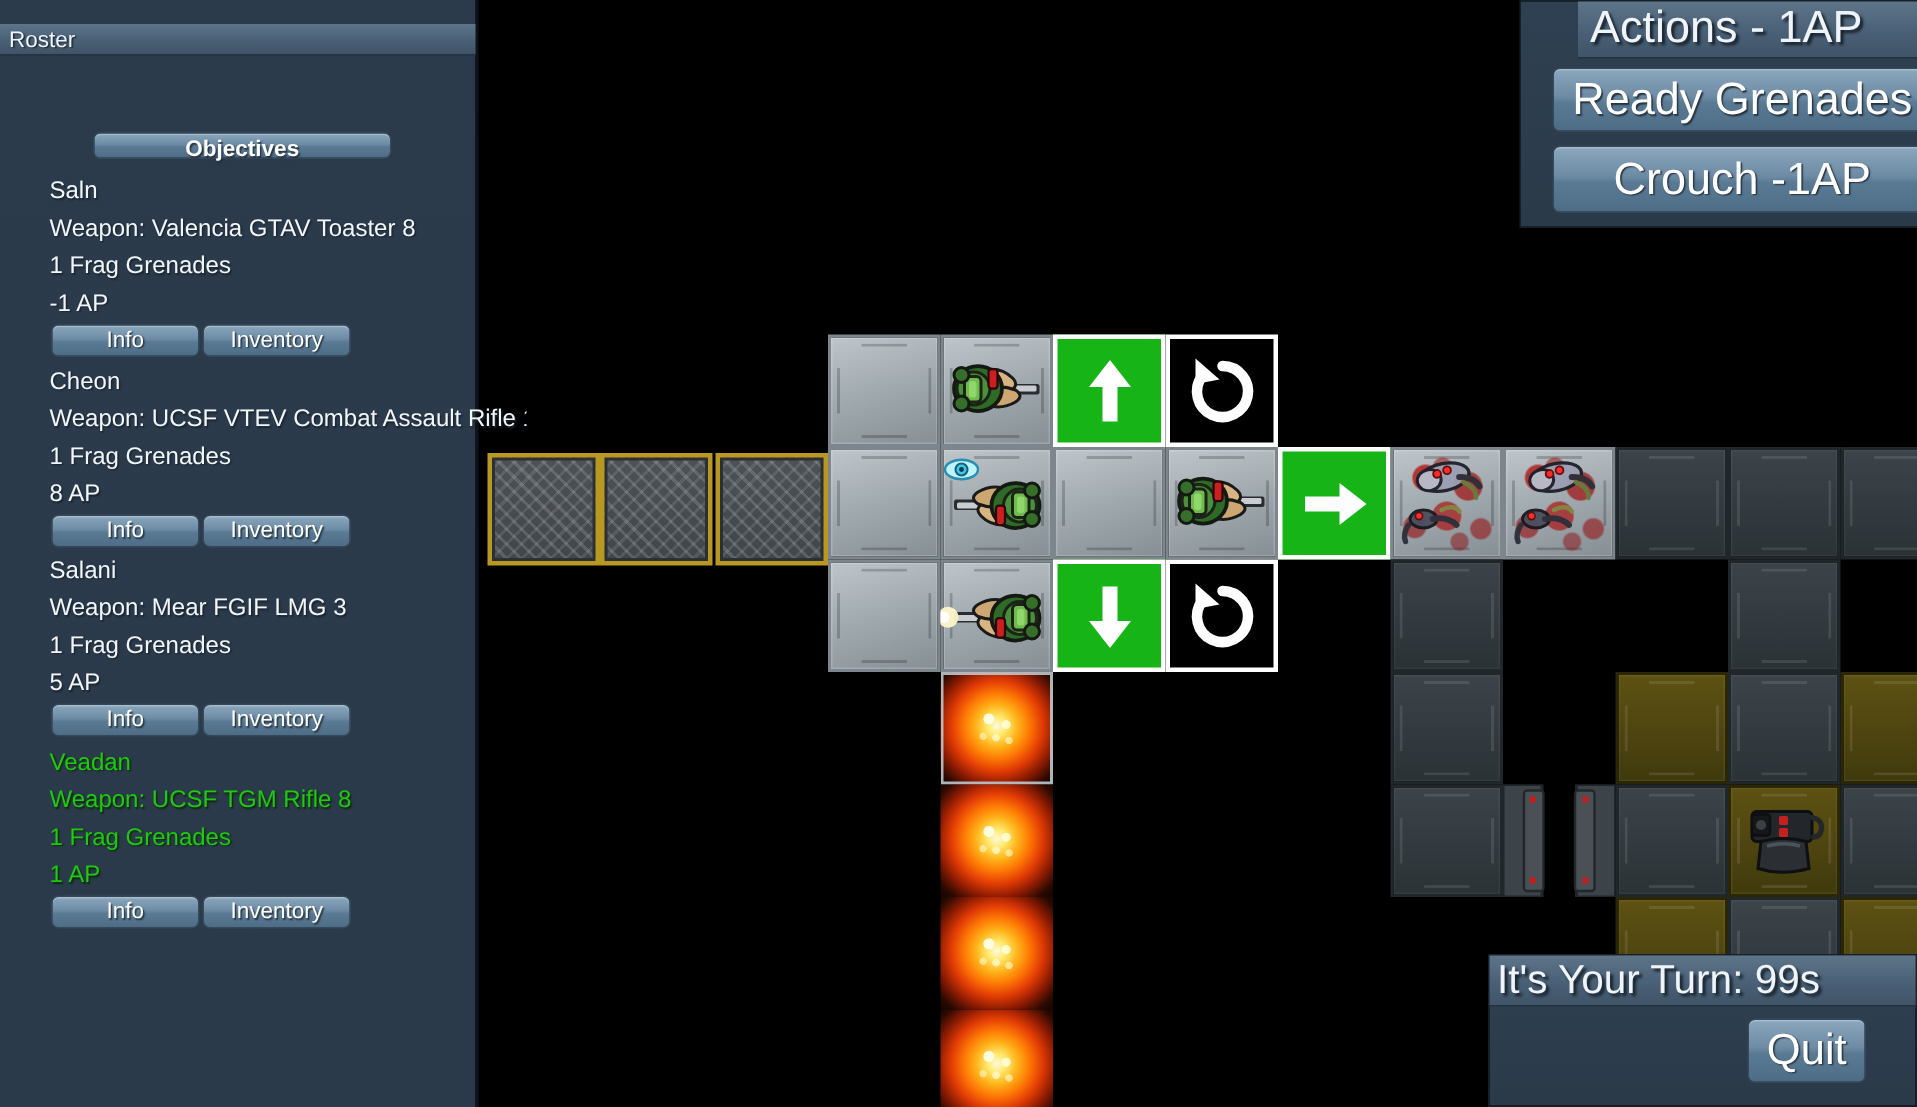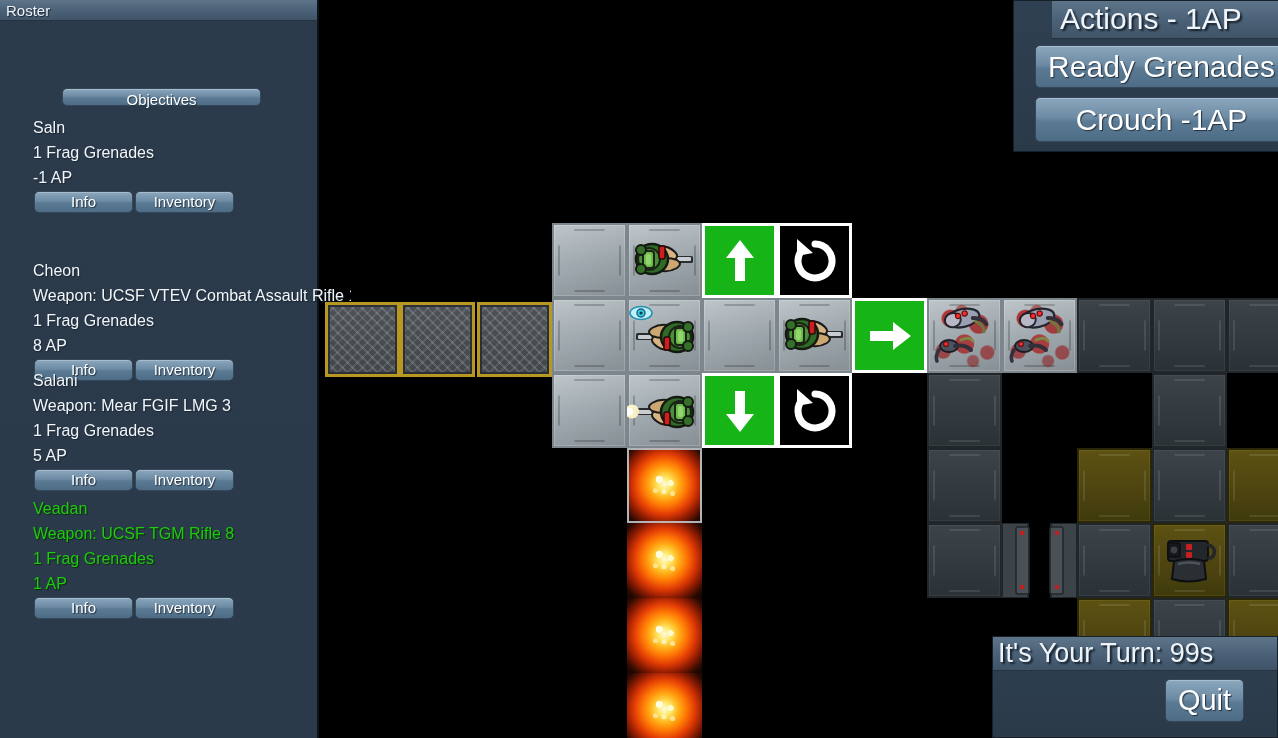--- a/index.html
+++ b/index.html
@@ -16,33 +16,34 @@
     border-right:2px solid #0d1419;
     box-sizing:border-box;
   }
   #roster-title{
     height:21px;line-height:21px;
     background:linear-gradient(180deg,#5d7489 0%,#4a6076 55%,#405468 100%);
     color:#eef4fa;font-size:15px;padding-left:6px;
     text-shadow:1px 1px 1px #1a2530;
     border-bottom:1px solid #25323f;
     box-sizing:border-box;
+    margin-top:16px;
   }
   .btn{
     display:inline-block;
     background:linear-gradient(180deg,#8aa7bd 0%,#6d8ba4 45%,#5a7a94 55%,#4e6c86 100%);
     border:1px solid #35485a;border-radius:5px;
     color:#ffffff;text-shadow:1px 1px 1px #25323f;
     text-align:center;cursor:pointer;
     box-shadow:inset 0 1px 0 rgba(255,255,255,.25);
     font-size:15px;
     box-sizing:border-box;
   }
   #objectives-btn{
-    position:absolute;left:62px;top:88px;width:199px;height:18px;line-height:21px;
+    position:absolute;left:62px;top:88px;width:199px;height:18px;line-height:21px;font-weight:bold;
   }
   .unit{position:absolute;left:0;width:319px;padding-left:32px;}
   .unit .line{
     color:#f2f6fa;font-size:16px;line-height:25px;padding-left:1px;
     text-shadow:1px 1px 1px #1a2530;white-space:nowrap;overflow:hidden;
   }
   .unit.active .line{color:#1fc90f;text-shadow:1px 1px 1px #0b2b08;}
   .unit .row-btns{margin-top:1px;height:22px;position:relative;}
   .unit .row-btns .btn{position:absolute;height:22px;line-height:20px;font-size:15px;}
   .btn-info{left:2px;width:99px;}
@@ -438,28 +439,29 @@
     <div class="tile t-dark" style="left: 1152px; top: 598px;"></div>
     <div class="tile t-yellow" style="left: 1227px; top: 598px;"></div>
   </div>
 
 <div id="roster-panel">
   <div id="roster-title">Roster</div>
   <div class="btn" id="objectives-btn">Objectives</div>
   <div id="units-container">
       <div class="unit" style="top: 115px;">
         <div class="line">Saln</div>
+        <div class="line">Weapon: Valencia GTAV Toaster 8</div>
         <div class="line">1 Frag Grenades</div>
         <div class="line">-1 AP</div>
         <div class="row-btns">
           <div class="btn btn-info">Info</div>
           <div class="btn btn-inv">Inventory</div>
         </div>
       </div>
-      <div class="unit" style="top: 242px; margin-top: 16px;">
+      <div class="unit" style="top: 242px;">
         <div class="line">Cheon</div>
         <div class="line">Weapon: UCSF VTEV Combat Assault Rifle 10</div>
         <div class="line">1 Frag Grenades</div>
         <div class="line">8 AP</div>
         <div class="row-btns">
           <div class="btn btn-info">Info</div>
           <div class="btn btn-inv">Inventory</div>
         </div>
       </div>
       <div class="unit" style="top: 368px;">

